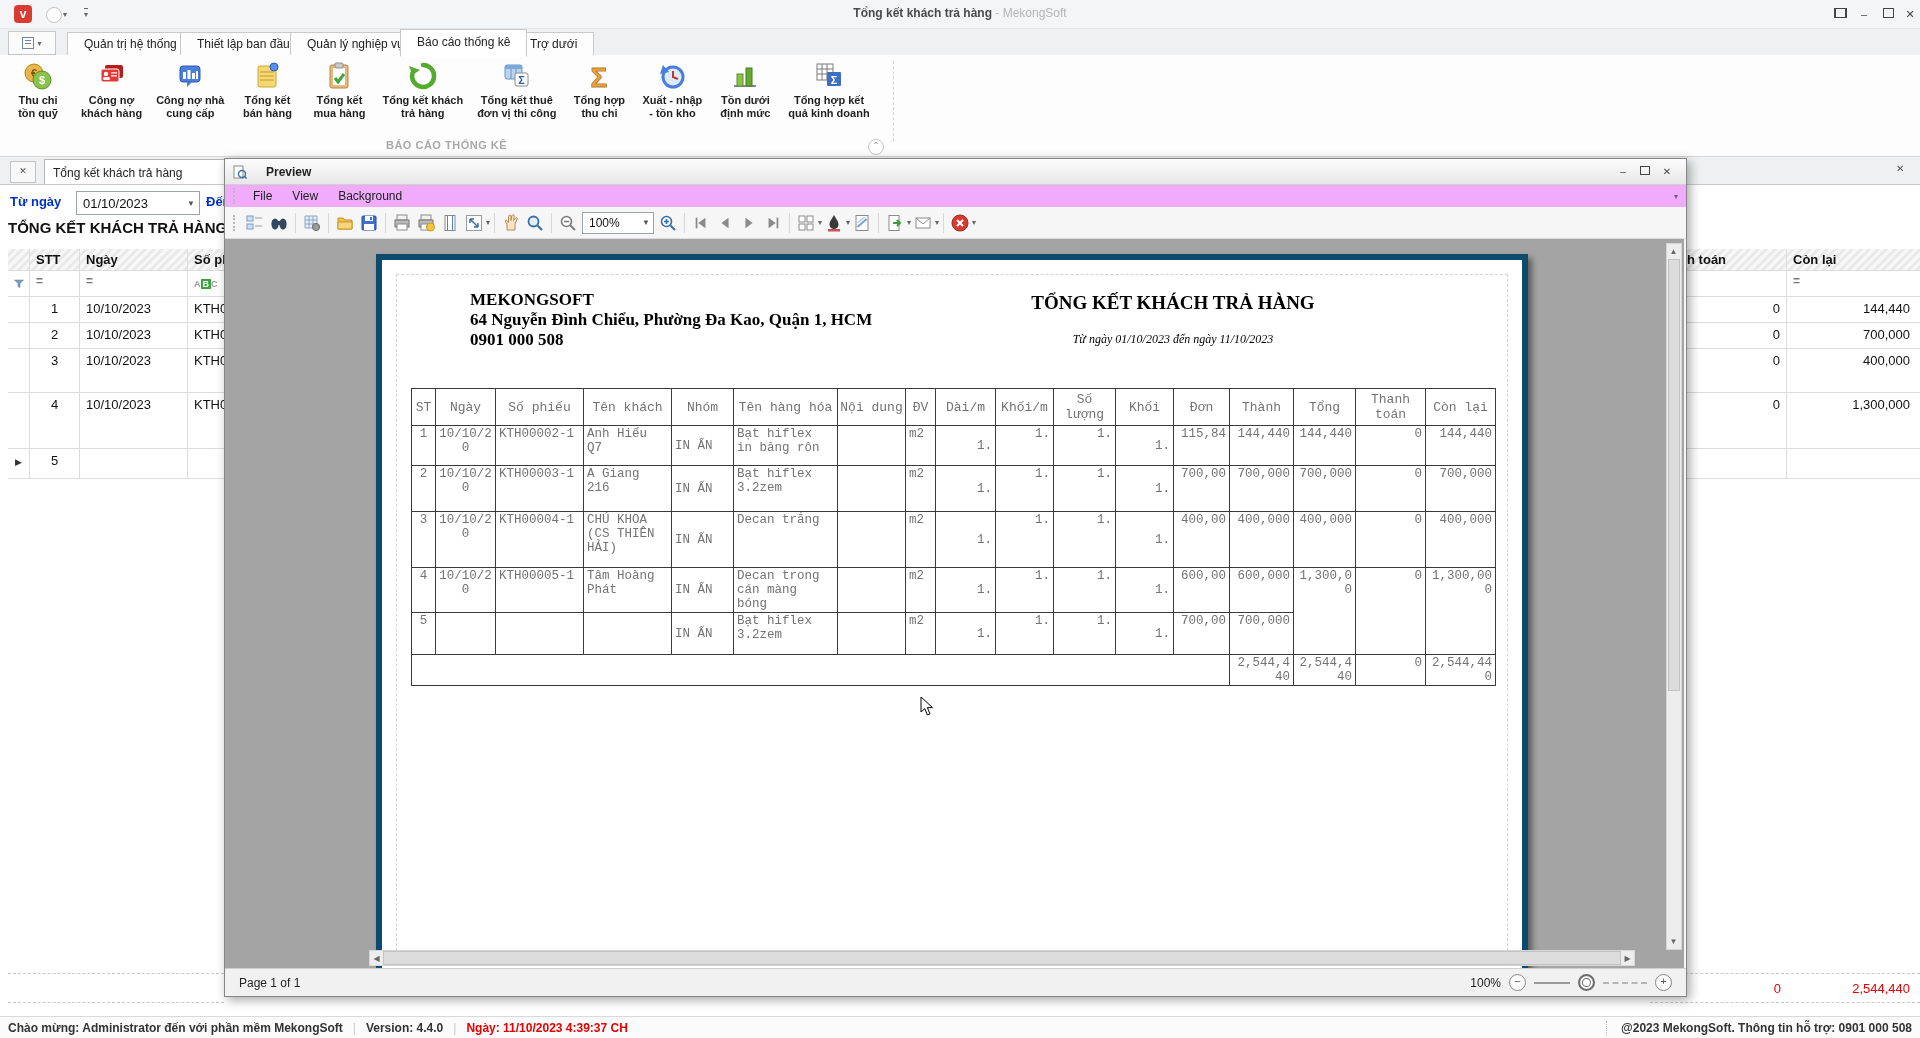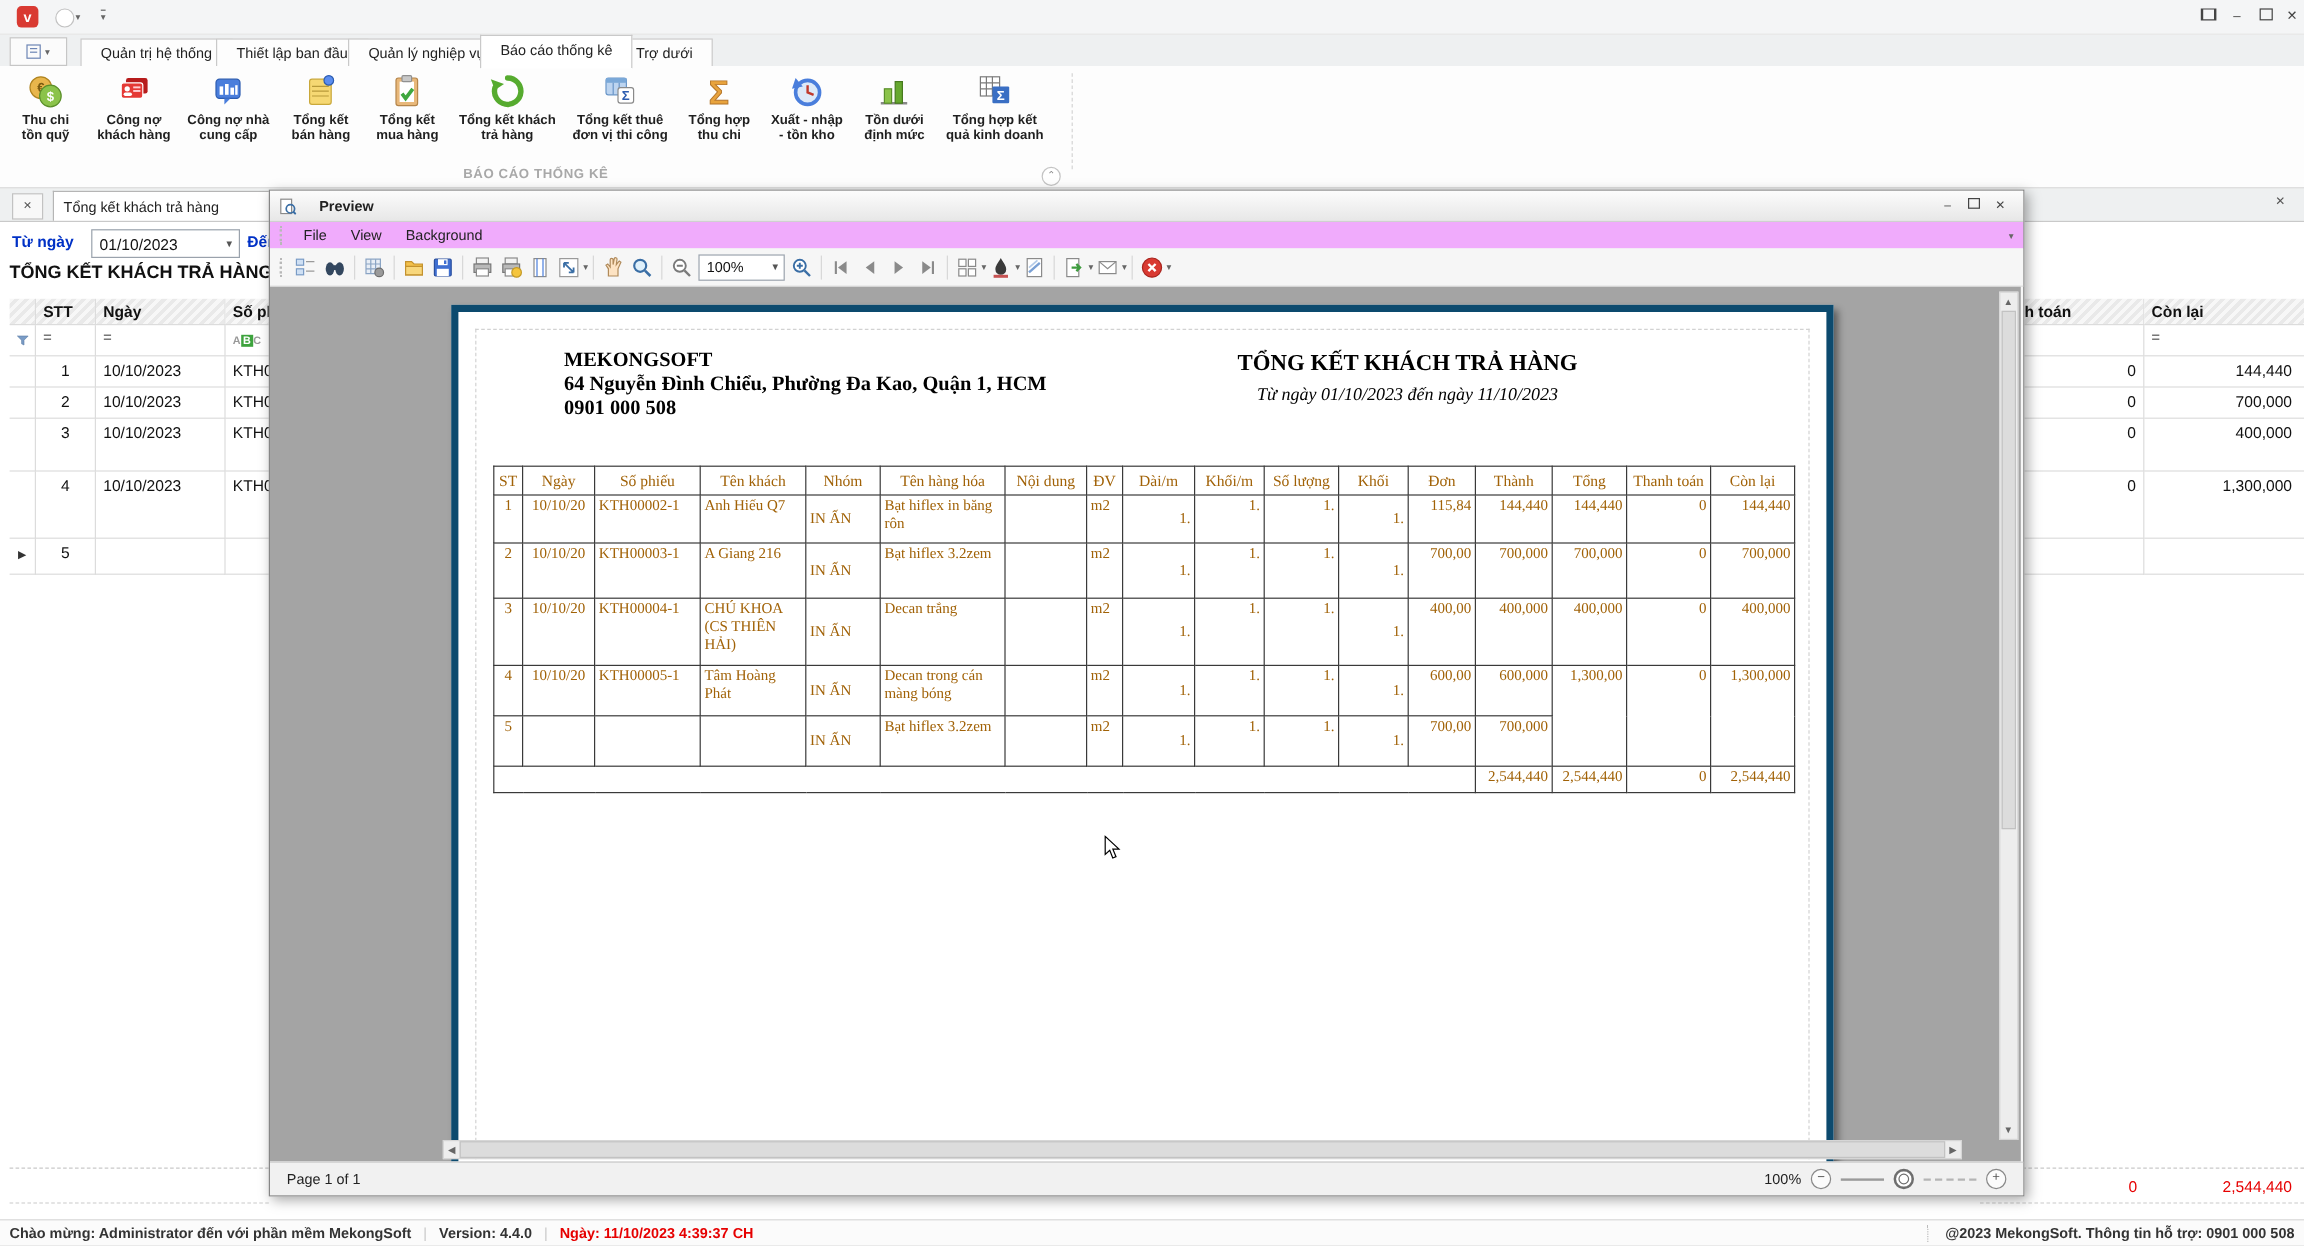--- a/index.html
+++ b/index.html
@@ -82,23 +82,23 @@
   .zoomcombo .val{flex:1;padding-left:6px;font-size:12px;color:#111}
   .zoomcombo .dd{width:14px;text-align:center;font-size:8px;color:#555}
   .surface{left:0;top:80px;width:1459px;height:729px;background:#a4a4a4;overflow:hidden}
   .page{left:151px;top:15px;width:1140px;height:780px;background:#fff;border:6px solid #0c4a6e;
         box-shadow:4px 4px 6px rgba(0,0,0,.45)}
   .margins{left:14px;top:14px;right:14px;bottom:14px;border:1px dashed #d2d2d2}
   .serif{font-family:"Liberation Serif","DejaVu Serif",serif}
   .co-name{font-weight:bold;font-size:17px;color:#000}
   .co-line{font-weight:bold;font-size:17px;color:#000;line-height:20px}
   .rtitle{font-weight:bold;font-size:19px;color:#000;text-align:center}
-  .rsub{font-style:italic;font-size:15px;color:#000;text-align:center;margin-top:7px}
-  table.report{border-collapse:collapse;font-family:Liberation Serif, serif;
-               font-size:12.5px;color:#a16207;table-layout:fixed;border:1.5px solid #222}
+  .rsub{font-style:italic;font-size:12px;color:#000;text-align:center;margin-top:18px}
+  table.report{border-collapse:collapse;font-family:Liberation Mono, monospace;
+               font-size:12.5px;color:#737373;table-layout:fixed;border:1.5px solid #222}
   .report th,.report td{border:1px solid #3a3a3a;padding:1px 3px;vertical-align:top;overflow:hidden;word-wrap:break-word}
   .report th{font-weight:normal;font-size:13px;text-align:center;padding:3px 1px;vertical-align:middle}
   .report .num{text-align:right}
   .report .ctr{text-align:center}
   .report .vm{vertical-align:middle}
   
   .hscroll{left:144px;bottom:2px;width:1264px;height:14px;background:#ededed;border:1px solid #d6d6d6;display:flex;align-items:center}
   .hthumb{flex:1;height:12px;background:#dcdcdc;border:1px solid #c2c2c2}
   .vscroll{right:2px;top:4px;width:14px;height:705px;background:#ededed;border:1px solid #d6d6d6}
   .vthumb{left:1px;top:15px;width:10px;height:430px;background:#dcdcdc;border:1px solid #c2c2c2}
@@ -117,20 +117,23 @@
   .statusbar .right{margin-left:auto;border-left:1px dotted #bbb;padding-left:14px}
 </style>
 </head>
 <body>
 
 <div class="ab titlebar">
   <div class="ab vlogo">v</div>
   <div class="ab qat-circle"></div>
   <span class="ab caret" style="left:63px;top:10px">▾</span>
   <span class="ab caret" style="left:84px;top:8px;border-top:1px solid #666;padding-top:1px">▾</span>
+  <div class="ab tb-title">
+    <span>Tổng kết khách trả hàng</span><span class="suffix"> - MekongSoft</span>
+  </div>
   <div class="ab winbtn" style="left:1830px"><span class="sq" style="border-width:1px 2px"></span></div>
   <div class="ab winbtn" style="left:1854px">–</div>
   <div class="ab winbtn" style="left:1878px"><span class="sq"></span></div>
   <div class="ab winbtn" style="left:1900px">✕</div>
 </div>
 
 <div class="ab tabstrip">
   <div class="ab appmenu">
       <span class="glyph"></span>
       <span class="caret">▾</span>

